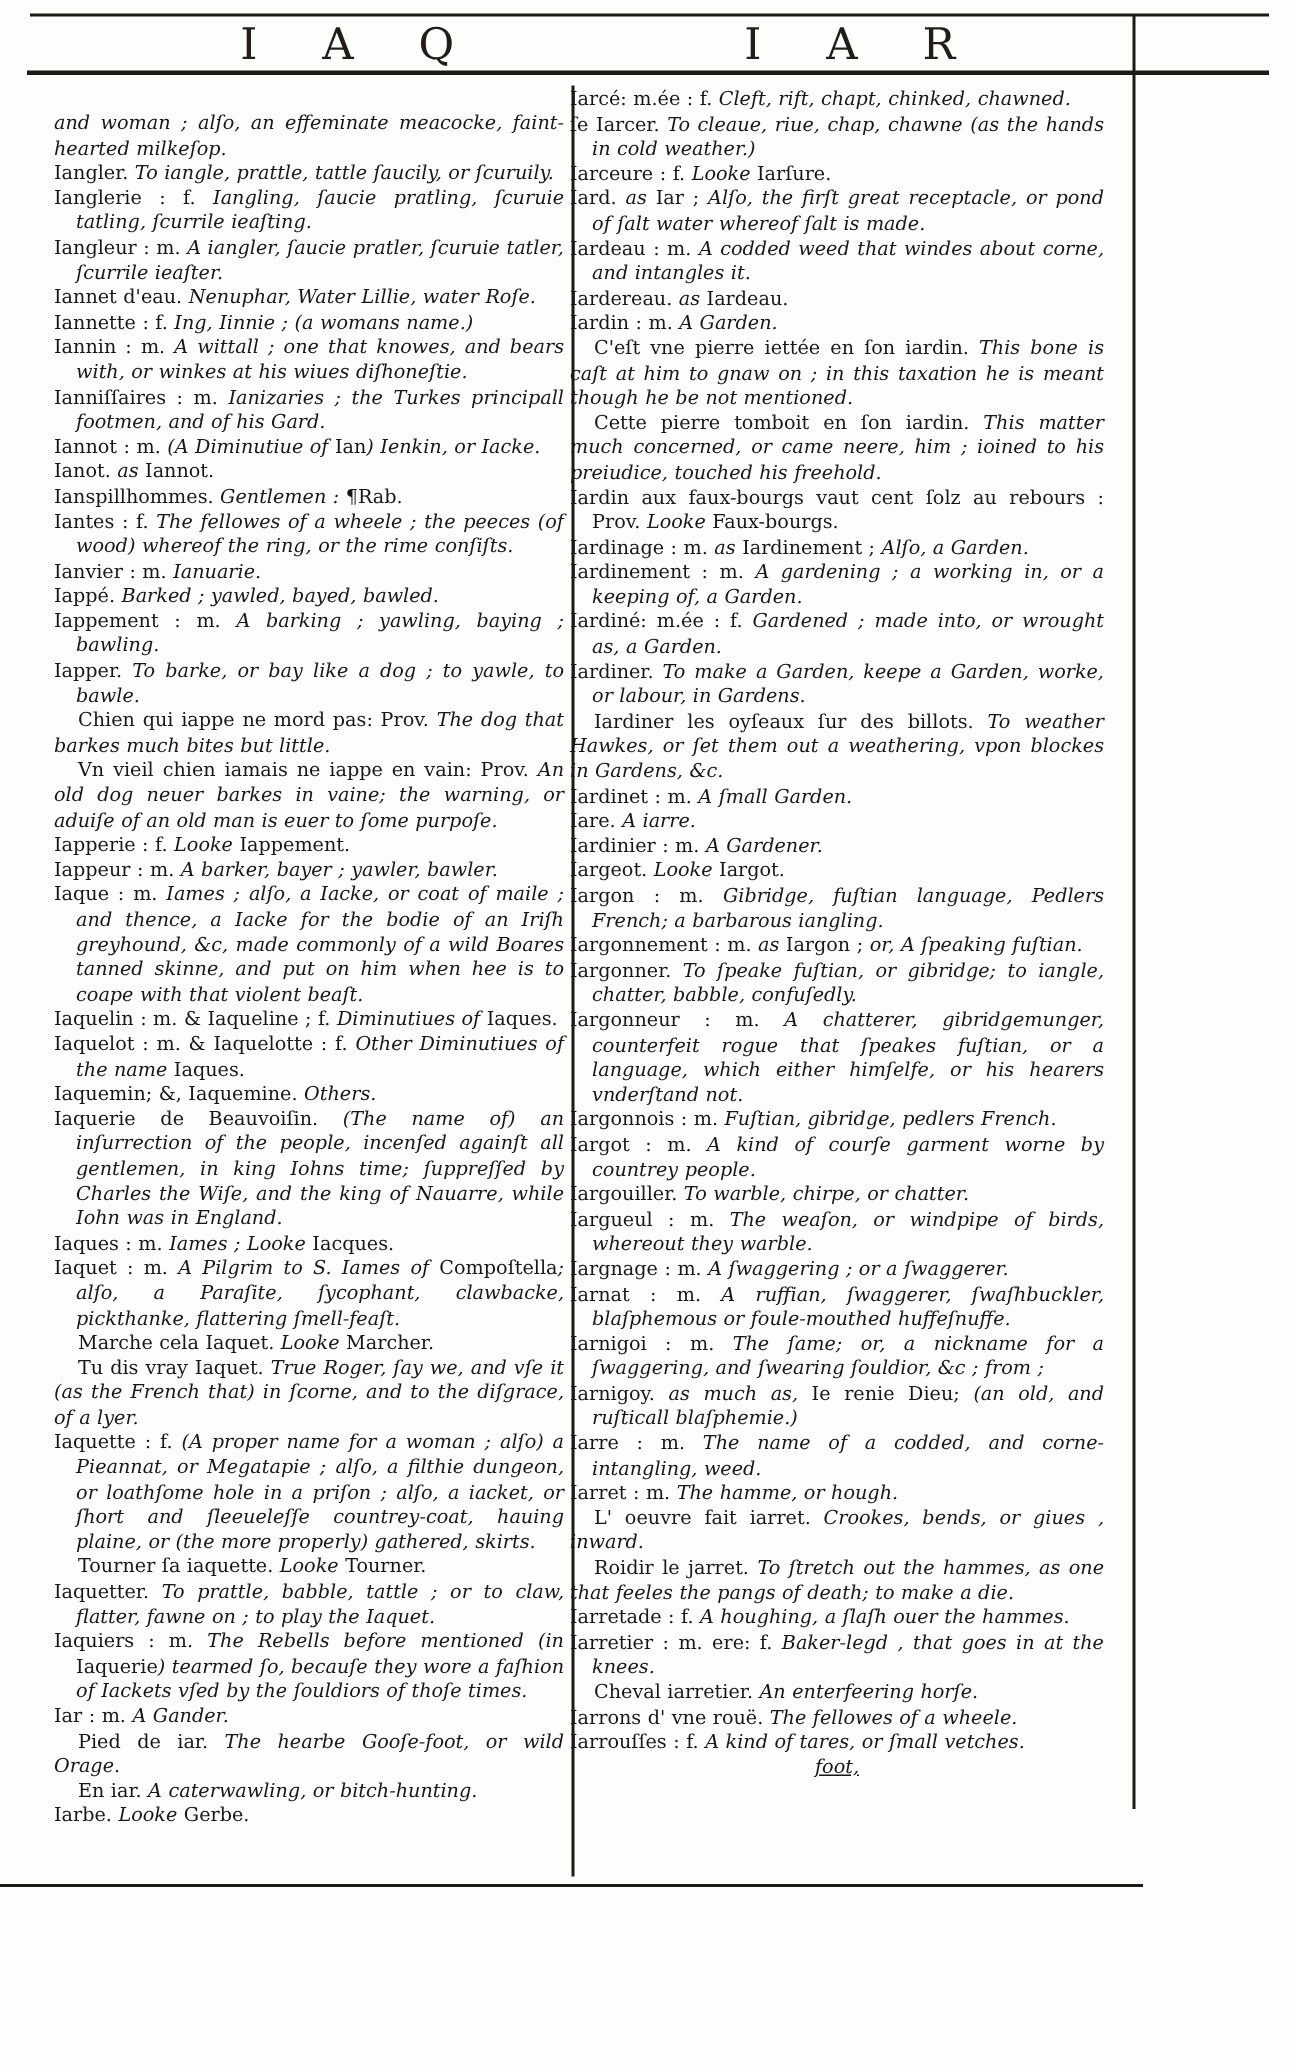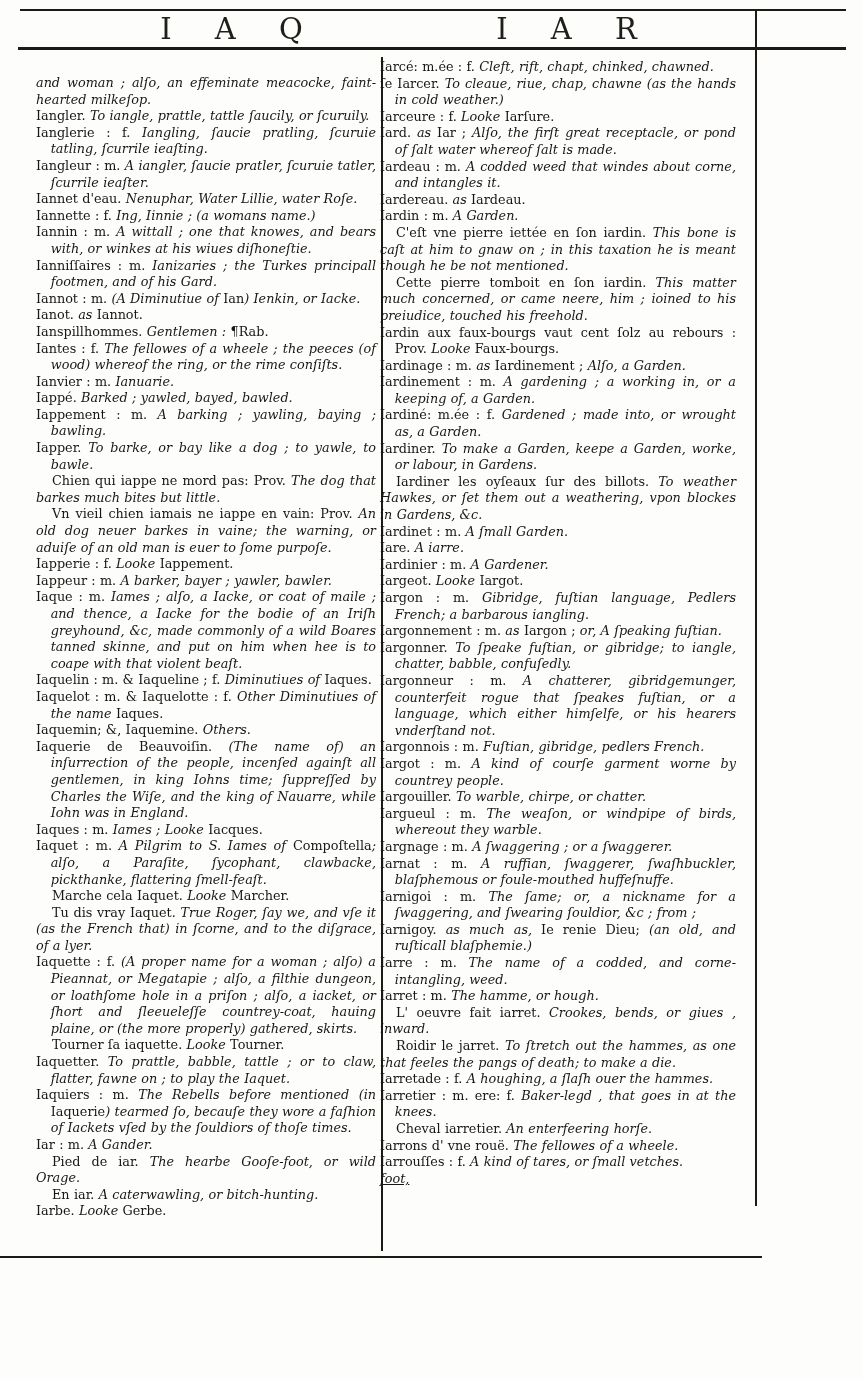--- a/index.html
+++ b/index.html
@@ -25,21 +25,21 @@
     font-size:12.8px;line-height:16.6px;
     text-align:justify;
     word-spacing:0.02em;
   }
   #col-left{left:36px;width:340px;}
   #col-right{left:380px;width:356px;}
   .entry{margin:0;}
   .entry.main{padding-left:1.15em;text-indent:-1.15em;}
   .entry.sub{padding-left:0;text-indent:1.25em;}
   .entry.cont{padding:0;text-indent:0;margin-top:16px;}
-  .entry.tail{padding:0;text-indent:0;text-align:left;text-decoration:underline;}
+  .entry.tail{padding:0;text-indent:0;text-align:center;text-decoration:underline;}
   .it{font-style:italic;}
   .ro{font-style:normal;}
 </style>
 </head>
 <body>
 
 <div class="rule" style="left:20px;top:9px;width:826px;height:2px;"></div>
 <div class="rule" style="left:18px;top:47px;width:828px;height:3px;"></div>
 <div class="rule" style="left:381px;top:57px;width:2px;height:1194px;"></div>
 <div class="rule" style="left:755px;top:10px;width:2px;height:1196px;"></div>

